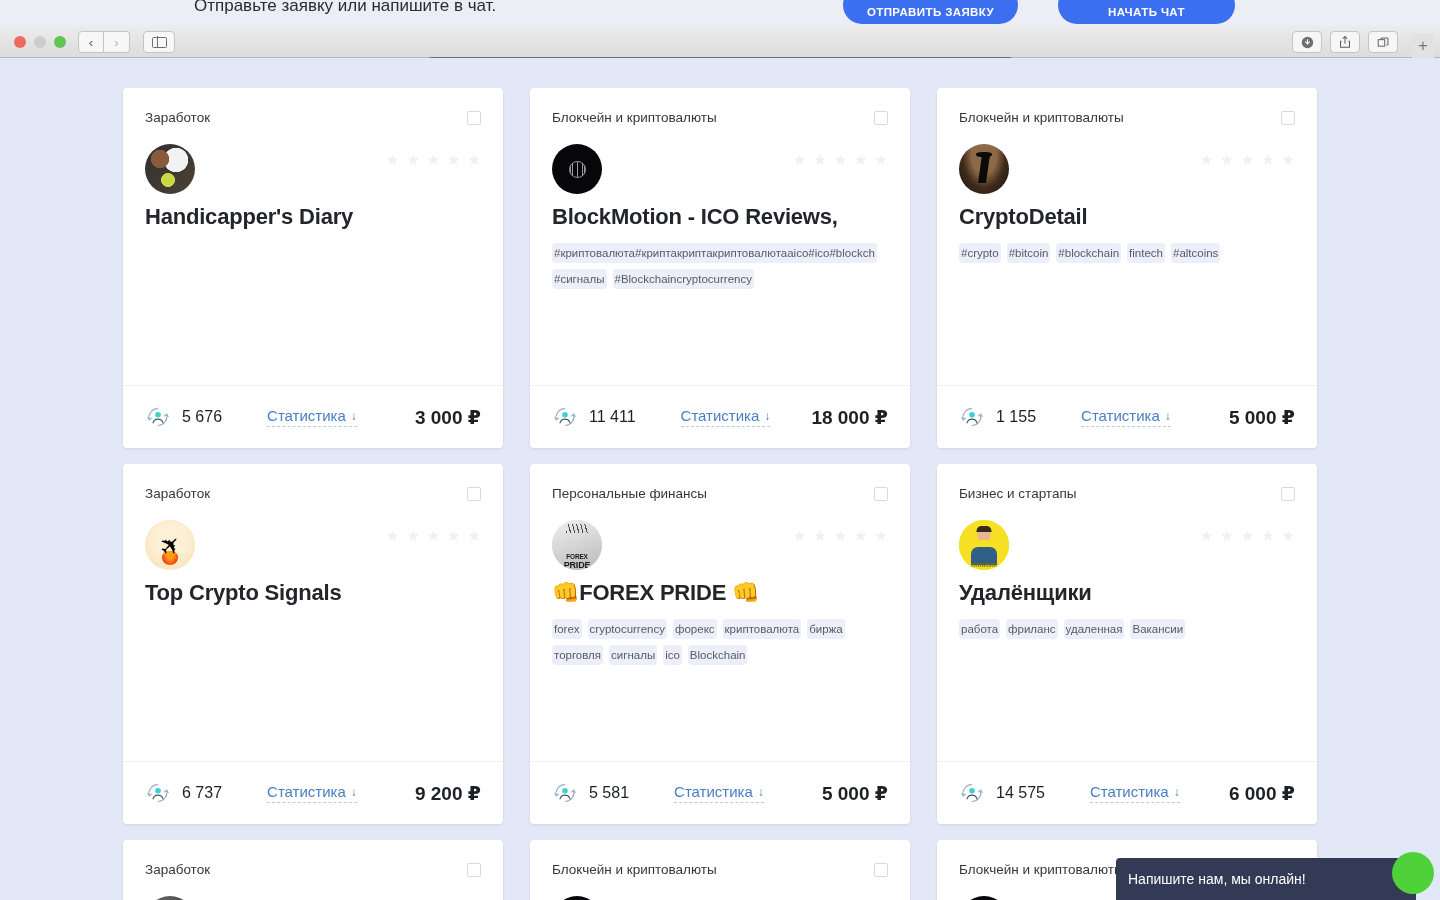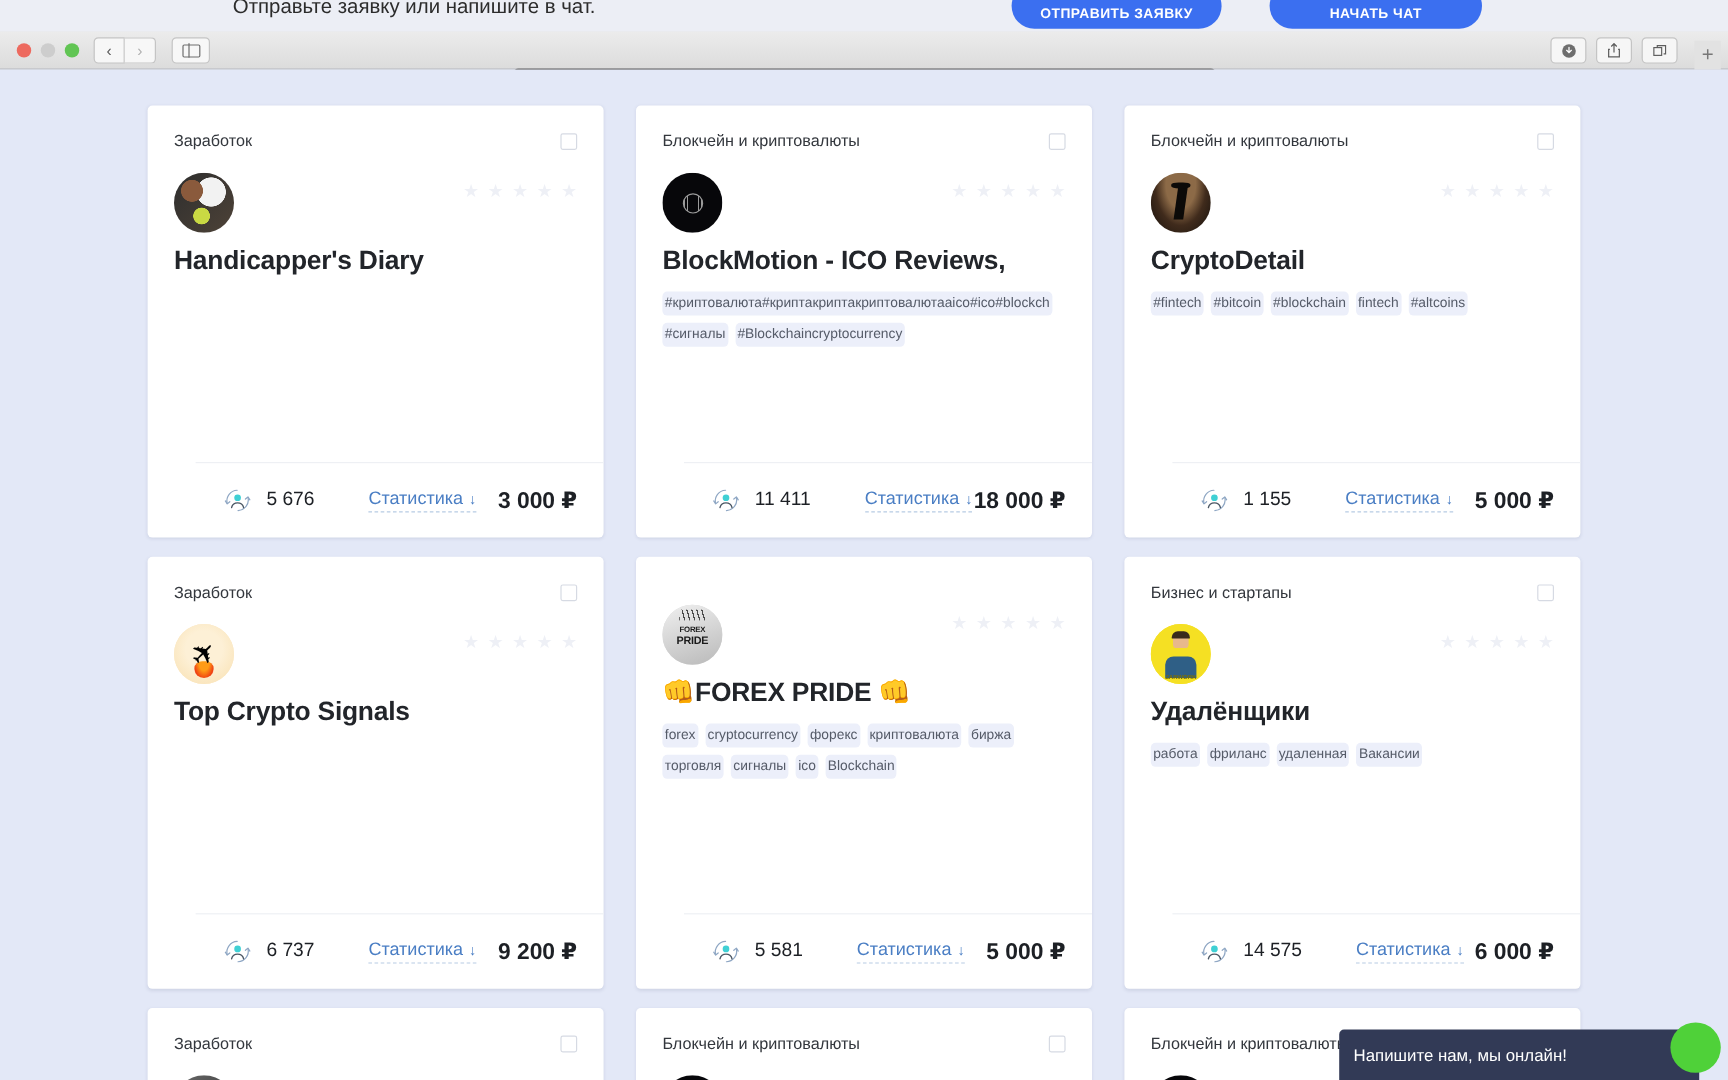--- a/index.html
+++ b/index.html
@@ -129,21 +129,21 @@
   .tag {
     background: #eceffa; color: #555b68; font-size: 11.5px;
     padding: 4px 2px; border-radius: 4px; white-space: nowrap; cursor: pointer;
   }
   .tag.overflow {
     max-width: 340px; overflow: visible; position: relative;
   }
 
   .card-foot {
     border-top: 1px solid #eef0f4; height: 63px;
-    display: flex; align-items: center; padding: 0 22px; margin-left: 40px;
+    display: flex; align-items: center; padding: 0 22px;
   }
   .subs { display: flex; align-items: center; gap: 11px; }
   .subs-num { font-size: 16px; color: #1d2025; }
   .stat-link {
     margin-left: 45px; font-size: 15px; color: #4a7ec4;
     border-bottom: 1px dashed #b7cbe4; padding-bottom: 2px;
     display: flex; align-items: center; gap: 5px; cursor: pointer;
   }
   .stat-arrow { font-size: 12px; }
   .price { margin-left: auto; font-size: 19px; font-weight: bold; color: #1d2025; white-space: nowrap; }
@@ -322,21 +322,21 @@
             <div class="stars">
               <span class="star">★</span>
               <span class="star">★</span>
               <span class="star">★</span>
               <span class="star">★</span>
               <span class="star">★</span>
             </div>
           </div>
           <div class="title">CryptoDetail</div>
           <div class="tags">
-            <span class="tag">#fintech</span>
+            <span class="tag">#crypto</span>
             <span class="tag">#bitcoin</span>
             <span class="tag">#blockchain</span>
             <span class="tag">fintech</span>
             <span class="tag">#altcoins</span>
           </div>
         </div>
         <div class="card-foot">
           <div class="subs">
             <svg width="26" height="26" viewBox="0 0 28 28">
               <path d="M4.6 16.5a9.6 9.6 0 0 1 9-11.6" fill="none" stroke="#8fa7c4" stroke-width="1.1" stroke-linecap="round"></path>
@@ -392,23 +392,27 @@
           </div>
           <span class="stat-link">
             <span>Статистика</span>
             <span class="stat-arrow">↓</span>
           </span>
           <span class="price">9 200 ₽</span>
         </div>
       </div>
       <div class="card">
         <div class="card-body">
+          <div class="cat-row">
+            <span class="cat">Персональные финансы</span>
+            <span class="chk"></span>
+          </div>
           <div class="avatar-row">
             <div class="avatar" style="background:#d9d9d9">
-              <div style="width:100%;height:100%;background:linear-gradient(160deg,#f0f0f0,#b9b9b9);display:flex;align-items:center;justify-content:center;position:relative">
+              <div style="width:100%;height:100%;background:linear-gradient(160deg,#f0f0f0,#b9b9b9);display:flex;align-items:flex-end;justify-content:center;position:relative">
                 <div style="position:absolute;top:4px;left:50%;transform:translateX(-50%);width:22px;height:9px;background:repeating-linear-gradient(75deg,#4a4a4a 0 1px,transparent 1px 4px)"></div>
                 <div style="font-size:6.5px;font-weight:bold;color:#1a1a1a;text-align:center;line-height:1.05;letter-spacing:-.2px;margin-top:5px">FOREX<br><span style="font-size:9px">PRIDE</span></div>
               </div>
             </div>
             <div class="stars">
               <span class="star">★</span>
               <span class="star">★</span>
               <span class="star">★</span>
               <span class="star">★</span>
               <span class="star">★</span>

